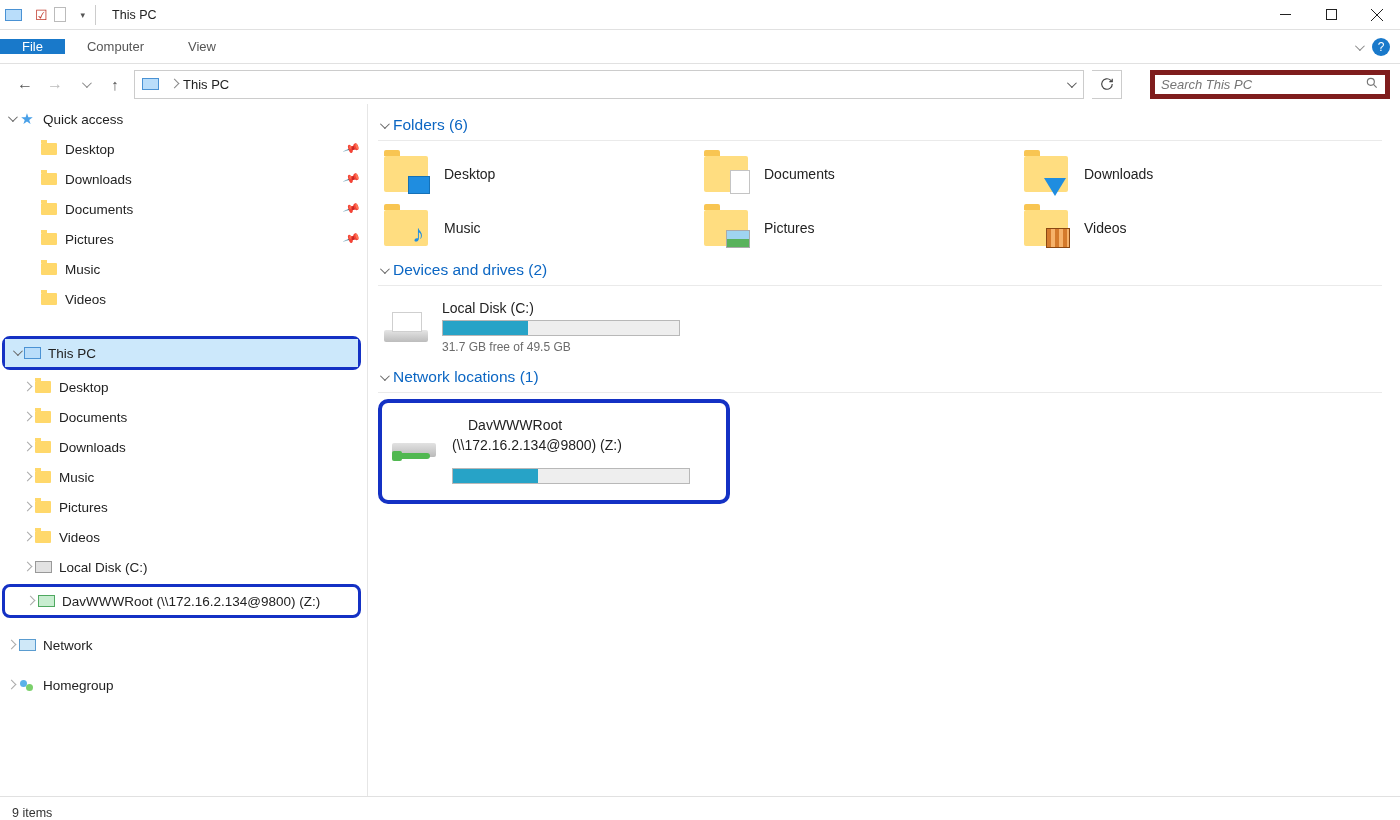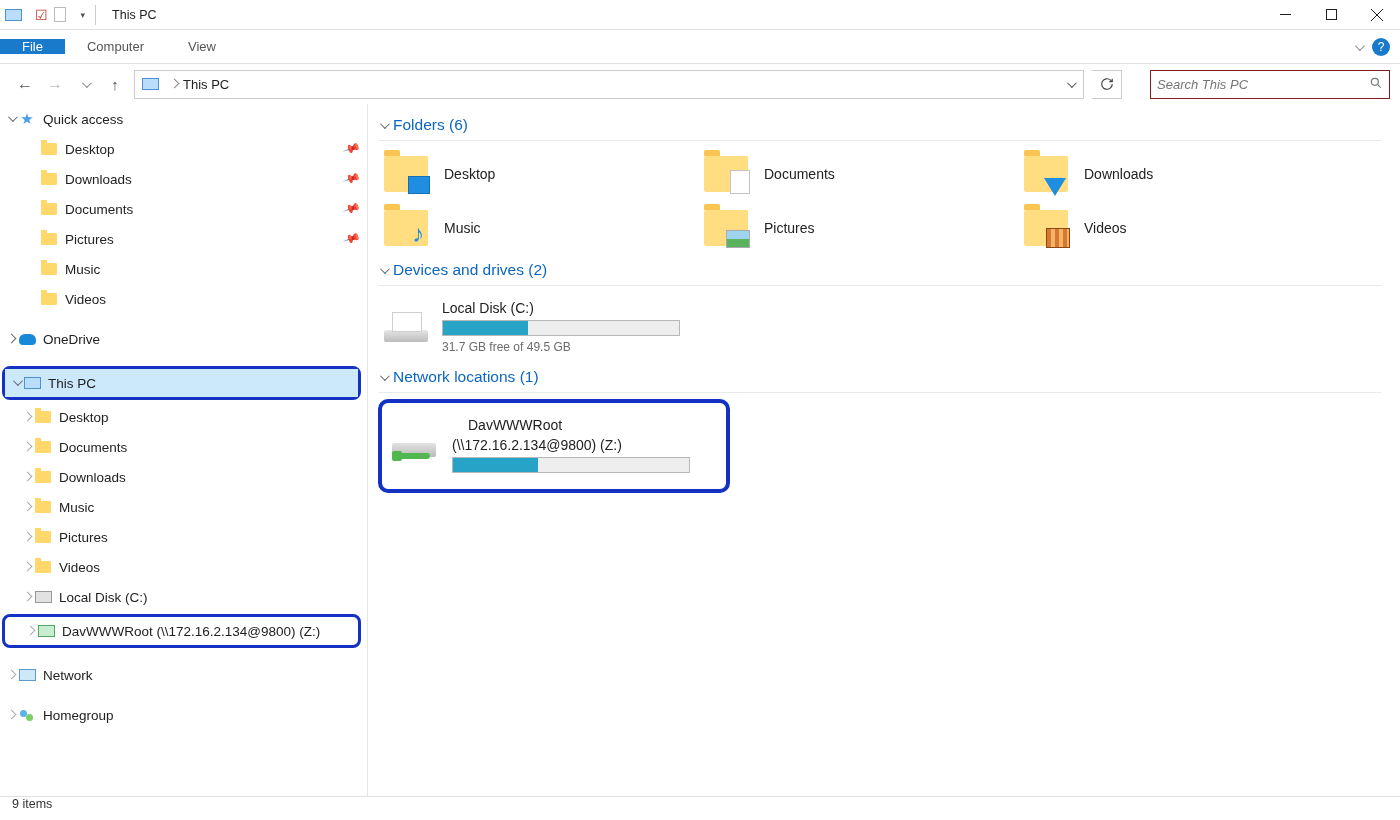--- a/index.html
+++ b/index.html
@@ -22,21 +22,21 @@
 
 
 .navrow { height:40px; display:flex; align-items:center; padding:0 10px 0 14px; gap:8px; }
 .navrow .navbtn { width:22px; height:22px; display:flex; align-items:center; justify-content:center; color:#555; }
 .navrow .navbtn.disabled { color:#bbb; }
 .addr { flex:1; height:29px; border:1px solid #ccc; display:flex; align-items:center; padding:0 2px 0 6px; gap:5px;}
 .addr .crumb { font-size:13px; }
 .addr .spacer { flex:1;}
 .addr .addr-btn { width:22px; height:27px; display:flex; align-items:center; justify-content:center; color:#555; border-left:0px solid #ccc;}
 .refresh { width:30px; height:29px; border:1px solid #ccc; border-left:none; display:flex; align-items:center; justify-content:center; color:#444;}
-.search { width:240px; height:29px; border:1px solid #7f1d1d; margin-left:20px; display:flex; align-items:center; padding:0 6px; color:#777; gap:6px;}
+.search { width:240px; height:29px; border:5px solid #7f1d1d; margin-left:20px; display:flex; align-items:center; padding:0 6px; color:#777; gap:6px;}
 .search input { border:none; outline:none; flex:1; font-size:13px; font-style:italic; color:#666;}
 .search .sicon { color:#777; }
 
 .body { display:flex; height:calc(820px - 30px - 34px - 40px - 24px); }
 
 
 .sidebar { width:368px; border-right:1px solid #e6e6e6; overflow:hidden;}
 .treeitem { display:flex; align-items:center; height:30px; font-size:13.5px; color:#222; padding-right:8px; position:relative;}
 .treeitem .chev { width:14px; display:flex; justify-content:center; color:#666; font-size:11px; transform:translateY(-1px);}
 .treeitem .pin { margin-left:auto; color:#888; font-size:12px; transform:rotate(25deg);}
@@ -85,21 +85,21 @@
 .cd-disc { width:34px; height:34px; border-radius:50%; background:radial-gradient(circle,#fff 25%,#d5d5d5 26%,#eee 65%,#ccc 100%); border:1px solid #bbb;}
 
 
 .net-highlight { border:4px solid #1431c4; border-radius:10px; width:352px; padding:12px 10px 14px 10px;}
 .net-drive-ico { width:48px; height:40px; position:relative; display:flex; align-items:flex-end;}
 .net-drive-ico .base { width:44px; height:14px; background:linear-gradient(#e2e2e2,#bababa); border-radius:2px;}
 .net-drive-ico .cable { position:absolute; bottom:-2px; left:6px; width:32px; height:6px; background:#51b851; border-radius:3px;}
 .net-drive-ico .plug { position:absolute; bottom:-4px; left:0px; width:10px; height:10px; background:#51b851; border-radius:2px;}
 
 
-.statusbar { height:24px; border-top:1px solid #e1e1e1; display:flex; align-items:flex-start; padding:0 12px; font-size:12.5px; color:#333;}
+.statusbar { height:24px; border-top:1px solid #e1e1e1; display:flex; align-items:flex-end; padding:0 12px; font-size:12.5px; color:#333;}
 
 
 .chev-down::before { content:""; display:inline-block; width:6px; height:6px; border-right:1.5px solid currentColor; border-bottom:1.5px solid currentColor; transform:rotate(45deg) translateY(-2px);}
 .chev-right::before { content:""; display:inline-block; width:6px; height:6px; border-right:1.5px solid currentColor; border-bottom:1.5px solid currentColor; transform:rotate(-45deg);}
 .arrow-left::before { content:"←"; font-size:16px;}
 .arrow-right::before { content:"→"; font-size:16px;}
 .arrow-up::before { content:"↑"; font-size:15px;}
 .qat-chev { font-size:9px; color:#555; padding-left:2px;}
 </style>
 </head>
@@ -240,29 +240,20 @@
       </div>
     <div class="treeitem indent-1">
         <span class="chev"></span>
         <span class="ico">
           <span class="ico-folder"></span>
         </span>
         <span>Videos</span>
       </div>
 
     <div style="height:10px"></div>
-    <div class="treeitem indent-0">
-        <span class="chev">
-          <span class="chev-right"></span>
-        </span>
-        <span class="ico">
-          <span class="ico-cloud"></span>
-        </span>
-        <span>OneDrive</span>
-      </div>
 
     <div style="height:10px"></div>
     <div class="highlight-box">
       <div class="treeitem indent-0 selected">
           <span class="chev">
             <span class="chev-down"></span>
           </span>
           <span class="ico">
             <span class="ico-pc"></span>
           </span>
@@ -450,21 +441,21 @@
     <div class="section-divider"></div>
     <div class="net-highlight">
       <div class="drive-item" style="width:auto;padding:2px 0;">
         <div class="net-drive-ico">
             <div class="base"></div>
             <div class="cable"></div>
             <div class="plug"></div>
           </div>
         <div class="drive-info">
           <div class="name" style="font-size:14px;margin-left:16px;">DavWWWRoot</div>
-          <div class="name" style="font-size:14px;padding-bottom:4px;">(\\172.16.2.134@9800) (Z:)</div>
+          <div class="name" style="font-size:14px;padding-bottom:15px;">(\\172.16.2.134@9800) (Z:)</div>
           <div class="drive-bar">
               <div class="fill" style="width:36%"></div>
             </div>
         </div>
       </div>
     </div>
   </div>
 </div>
 
 <div class="statusbar">

